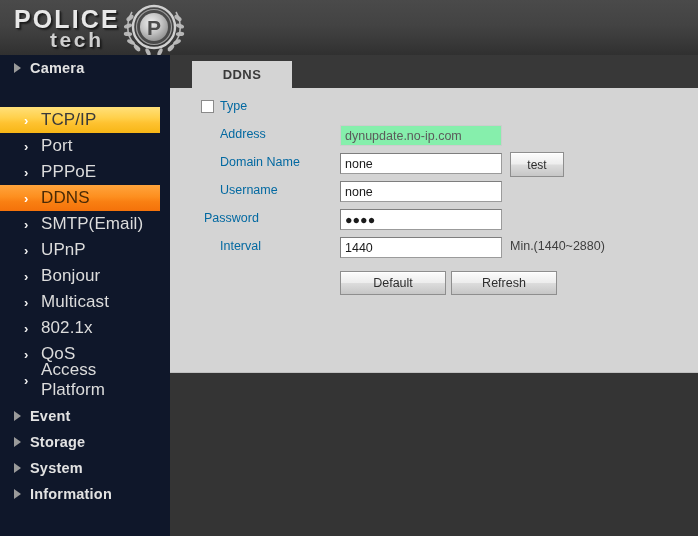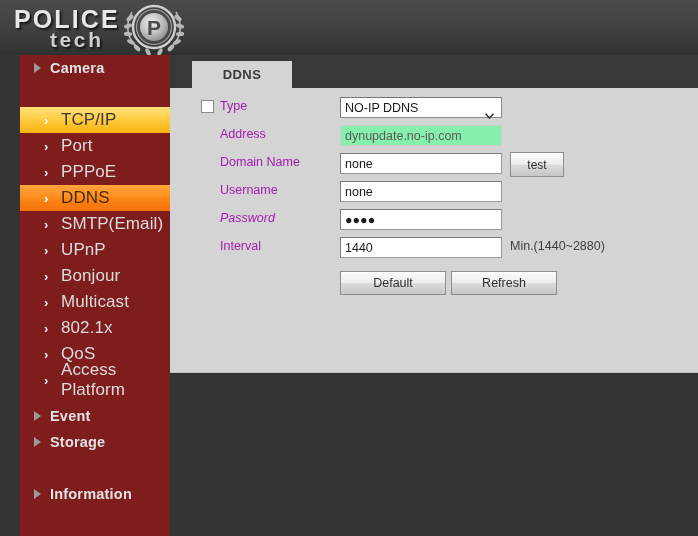--- a/index.html
+++ b/index.html
@@ -67,22 +67,21 @@
     position: absolute;
     left: 108px; top: 0px;
     width: 64px; height: 54px;
   }
 
   
   .sidebar {
     position: absolute;
     left: 0; top: 55px;
     width: 170px; height: 481px;
-    background: #7f1d1d;
-    margin-left: 20px;
+    background: #0f172a;
   }
   .nav-top {
     display: flex;
     align-items: center;
     height: 26px;
     padding-left: 12px;
     cursor: default;
   }
   .nav-top .caret {
     width: 12px; height: 12px;
@@ -194,21 +193,21 @@
     left: 31px;
     width: 13px; height: 13px;
     background: #ffffff;
     border: 1px solid #8a8a8a;
     box-sizing: border-box;
     cursor: pointer;
   }
   .flabel {
     position: absolute;
     font-size: 12.5px;
-    color: #a21caf;
+    color: #0369a1;
     white-space: nowrap;
   }
   .ftext {
     position: absolute;
     height: 21px;
     box-sizing: border-box;
     background: #ffffff;
     border: 1px solid #9b9b9b;
     border-top-color: #7e7e7e;
     border-left-color: #7e7e7e;
@@ -372,60 +371,54 @@
     </div>
 
     <div class="nav-top" style="top:348px;position:absolute;">
       <span class="caret caret-right"></span>
       <span class="label">Event</span>
     </div>
     <div class="nav-top" style="top:374px;position:absolute;">
       <span class="caret caret-right"></span>
       <span class="label">Storage</span>
     </div>
+    <div class="nav-top" style="top:400px;position:absolute;">
+      <span class="caret caret-right"></span>
+      <span class="label">System</span>
+    </div>
     <div class="nav-top" style="top:426px;position:absolute;">
       <span class="caret caret-right"></span>
       <span class="label">Information</span>
     </div>
   </div>
 
   <div class="content">
 
     <div class="tabbar">
       <div class="tab">
         <span class="label">DDNS</span>
       </div>
     </div>
 
     <div class="panel">
 
       <span class="chk" style="top:12px;"></span>
       <span class="flabel" style="left:50px; top:11px;">Type</span>
-      <div class="select-wrap" style="left:170px; top:9px; width:162px; height:21px;">
-        <select class="fselect" style="left:0; top:0; width:162px;">
-          <option>NO-IP DDNS</option>
-        </select>
-        <span class="select-arrow">
-          <svg width="9" height="6" viewBox="0 0 9 6">
-            <path d="M0.5 0.8 L4.5 5 L8.5 0.8" fill="none" stroke="#2b2b2b" stroke-width="1.5"></path>
-          </svg>
-        </span>
-      </div>
 
       <span class="flabel" style="left:50px; top:39px;">Address</span>
       <input class="ftext readonly" style="left: 170px; top: 37px; width: 162px;" readonly="" value="dynupdate.no-ip.com">
 
       <span class="flabel" style="left:50px; top:67px;">Domain Name</span>
       <input class="ftext" style="left: 170px; top: 65px; width: 162px;" value="none">
       <button class="btn small" style="left:340px; top:64px; width:54px; height:25px;">test</button>
 
       <span class="flabel" style="left:50px; top:95px;">Username</span>
       <input class="ftext" style="left: 170px; top: 93px; width: 162px;" value="none">
 
-      <span class="flabel" style="left:50px; top:123px;font-style:italic;">Password</span>
+      <span class="flabel" style="left:34px; top:123px;">Password</span>
       <input class="ftext" style="left: 170px; top: 121px; width: 162px;" type="text" value="●●●●">
 
       <span class="flabel" style="left:50px; top:151px;">Interval</span>
       <input class="ftext" style="left: 170px; top: 149px; width: 162px;" value="1440">
       <span class="hint" style="left:340px; top:151px;">Min.(1440~2880)</span>
 
       <button class="btn" style="left:170px; top:183px; width:106px; height:24px;">Default</button>
       <button class="btn" style="left:281px; top:183px; width:106px; height:24px;">Refresh</button>
 
     </div>

